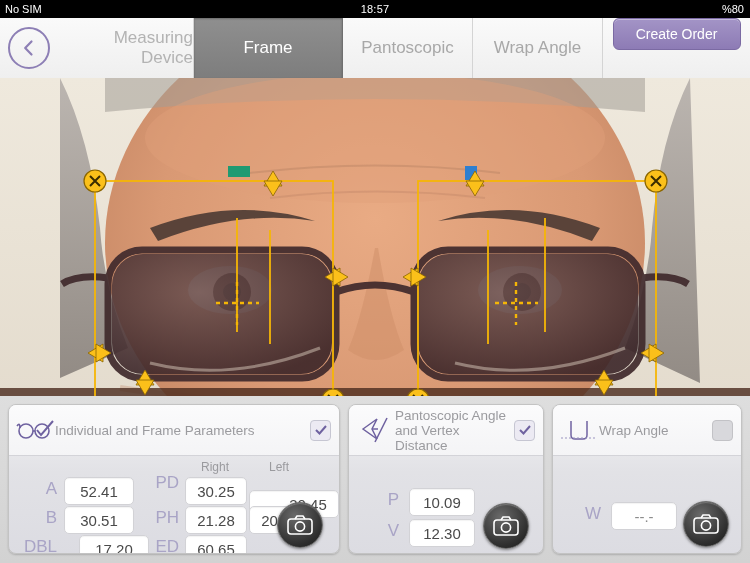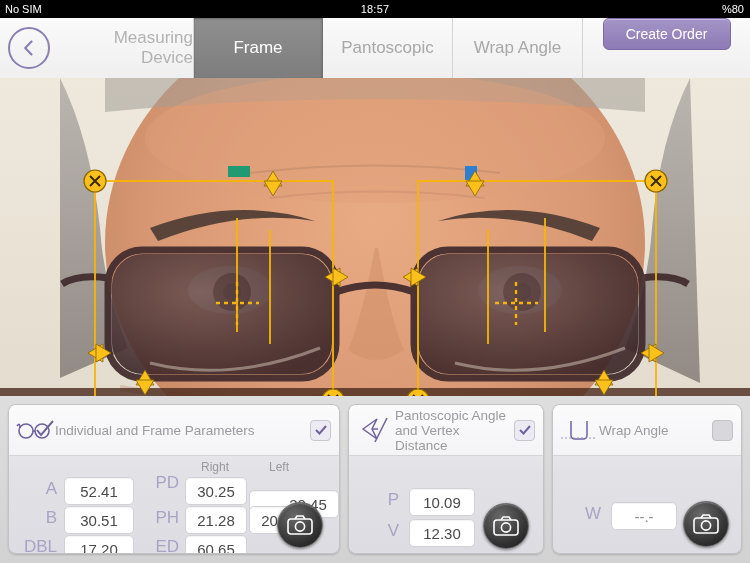--- a/index.html
+++ b/index.html
@@ -18,21 +18,21 @@
 
   
   .tabbar{position:absolute;top:18px;left:0;width:750px;height:60px;
     background:linear-gradient(#fbfbfb,#eeeeee);border-bottom:1px solid #b9b9b9;display:flex;}
   .tab{position:relative;height:60px;display:flex;align-items:center;justify-content:center;
        font-size:17px;color:#a8a8a8;background:linear-gradient(#fafafa,#efefef);
        border-right:1px solid #d4d4d4;box-sizing:border-box;}
   .tab.sel{background:linear-gradient(#8f8f8f,#7d7d7d);color:#fff;border-right:1px solid #6f6f6f;
            box-shadow:inset 0 1px 2px rgba(0,0,0,.25);}
   .tab-back{width:194px;padding-left:8px;justify-content:flex-start;gap:16px;}
-  .tab-frame{width:129px;}
+  .tab-frame{width:149px;}
   .tab-panto{width:130px;}
   .tab-wrap{width:130px;}
   .tab-spacer{flex:1;display:flex;justify-content:center;background:linear-gradient(#fafafa,#efefef);}
   .backbtn{width:38px;height:38px;border-radius:50%;border:2px solid #8d7fb5;display:flex;align-items:center;justify-content:center;flex:0 0 auto;}
   .backbtn svg{display:block;}
   .tab-back .lbl{font-size:17px;color:#b3b3b3;}
   .createorder{width:126px;height:30px;border-radius:6px;background:linear-gradient(#a394c6,#8d7bb5);
      border:1px solid #7b6aa3;color:#fff;font-size:14px;display:flex;align-items:center;justify-content:center;
      box-shadow:inset 0 1px 0 rgba(255,255,255,.35);}
 
@@ -285,21 +285,21 @@
         <div class="colhdr" style="position:absolute;left:176px;top:4px;width:60px;text-align:center;">Right</div>
         <div class="colhdr" style="position:absolute;left:240px;top:4px;width:60px;text-align:center;">Left</div>
 
         <div class="lbl" style="position:absolute;left:18px;top:23px;width:30px;">A</div>
         <div class="val v-sm" style="position:absolute;left:55px;top:21px;">52.41</div>
 
         <div class="lbl" style="position:absolute;left:18px;top:52px;width:30px;">B</div>
         <div class="val v-sm" style="position:absolute;left:55px;top:50px;">30.51</div>
 
         <div class="lbl" style="position:absolute;left:4px;top:81px;width:44px;">DBL</div>
-        <div class="val v-sm" style="position:absolute;left:55px;top:79px;">17.20</div>
+        <div class="val v-sm" style="position:absolute;left:70px;top:79px;">17.20</div>
 
         <div class="lbl" style="position:absolute;left:130px;top:17px;width:40px;">PD</div>
         <div class="val v-md" style="position:absolute;left:176px;top:21px;">30.25</div>
         <div class="val v-md" style="position:absolute;left:240px;top:34px;padding-left:28px;">30.45</div>
 
         <div class="lbl" style="position:absolute;left:130px;top:52px;width:40px;">PH</div>
         <div class="val v-md" style="position:absolute;left:176px;top:50px;">21.28</div>
         <div class="val v-md" style="position:absolute;left:240px;top:50px;">20.56</div>
 
         <div class="lbl" style="position:absolute;left:130px;top:81px;width:40px;">ED</div>

